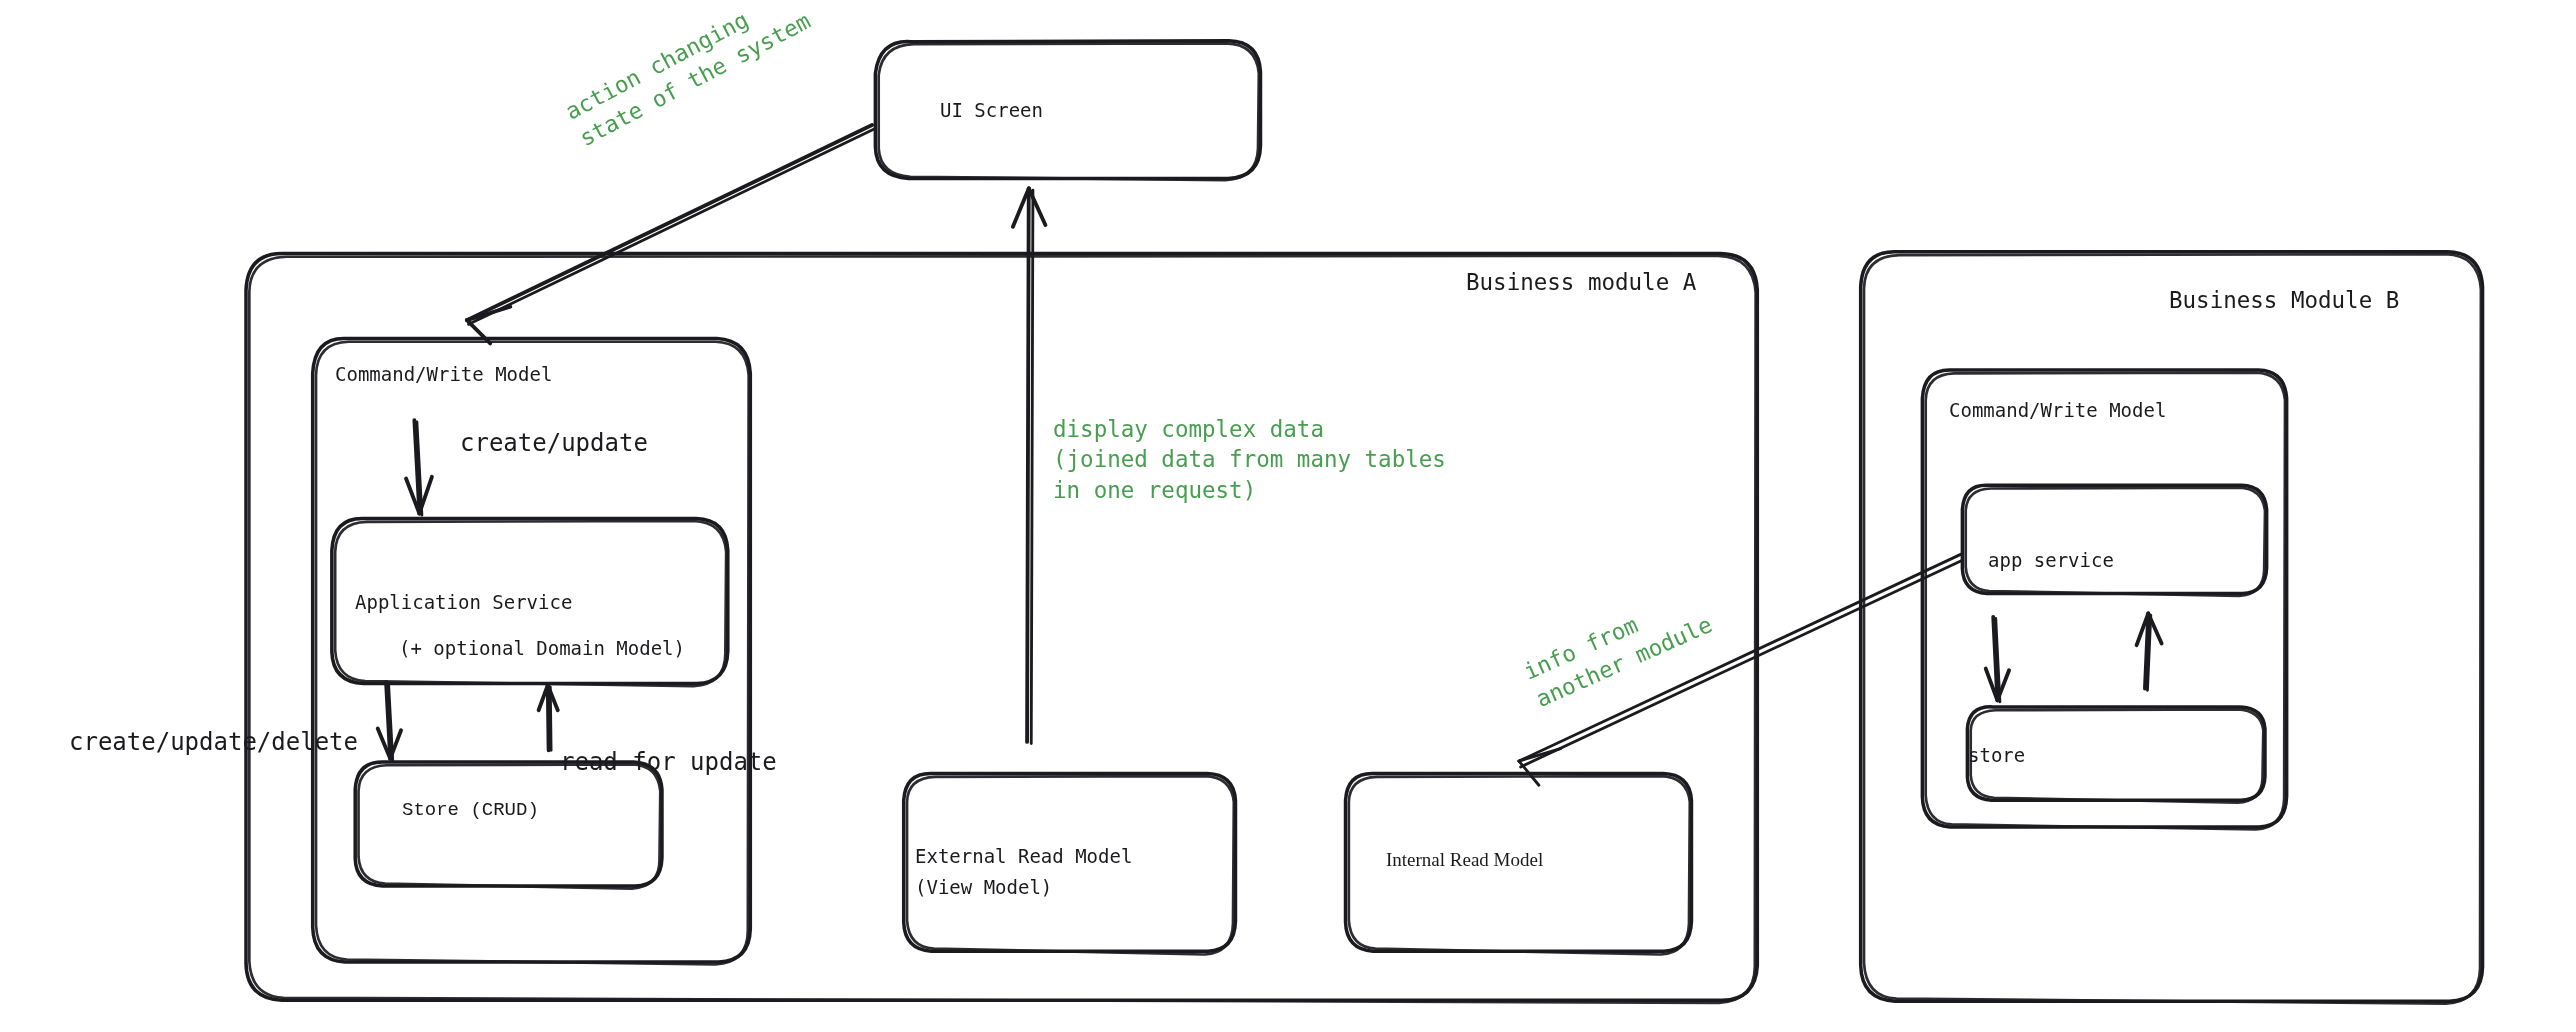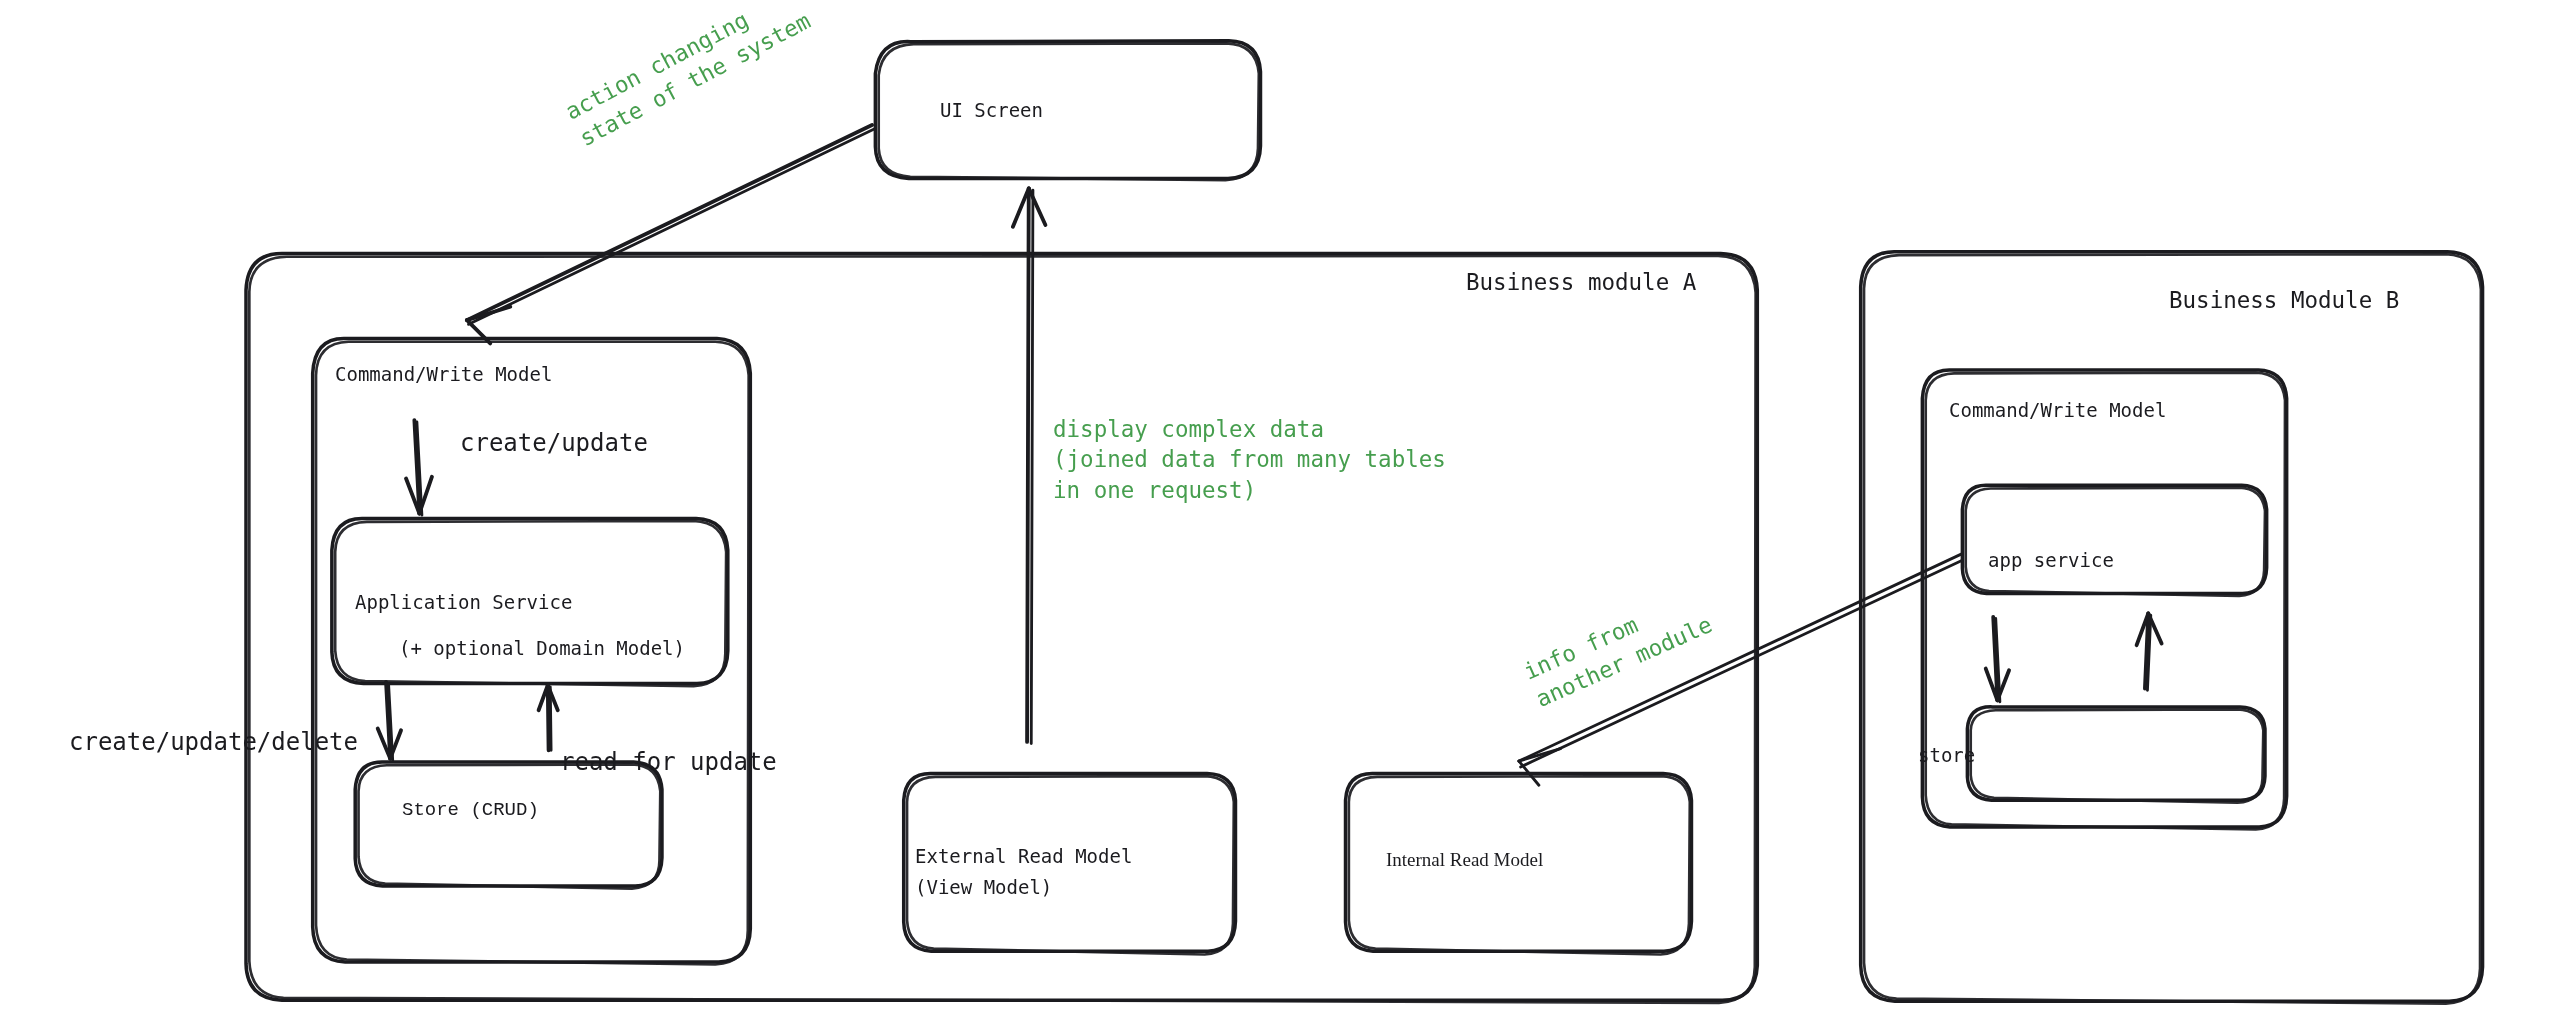--- a/index.html
+++ b/index.html
@@ -195,21 +195,21 @@
 
   <div class="lbl lbl-box" style="left:402px; top:798px;font-family:Liberation Mono, monospace;">Store (CRUD)</div>
 
   <div class="lbl lbl-box" style="left:915px; top:844px;">External Read Model</div>
   <div class="lbl lbl-box" style="left:915px; top:875px;">(View Model)</div>
 
   <div class="lbl lbl-box" style="left:1386px; top:848px;font-family:Liberation Serif, serif;">Internal Read Model</div>
 
   <div class="lbl lbl-box" style="left:1988px; top:548px;">app service</div>
 
-  <div class="lbl lbl-box" style="left:1918px; top:743px;text-align:center;">store</div>
+  <div class="lbl lbl-box" style="left:1968px; top:743px;text-align:center;">store</div>
 
   <div class="lbl lbl-edge" style="left:460px; top:428px;">create/update</div>
 
   <div class="lbl lbl-edge" style="left:69px; top:727px;">create/update/delete</div>
 
   <div class="lbl lbl-edge" style="left:560px; top:727px;margin-top:20px;">read for update</div>
 
   <div style="position:absolute; left:560px; top:100px;">
     <div class="rot-a">
       <div class="lbl-green">action changing</div>

